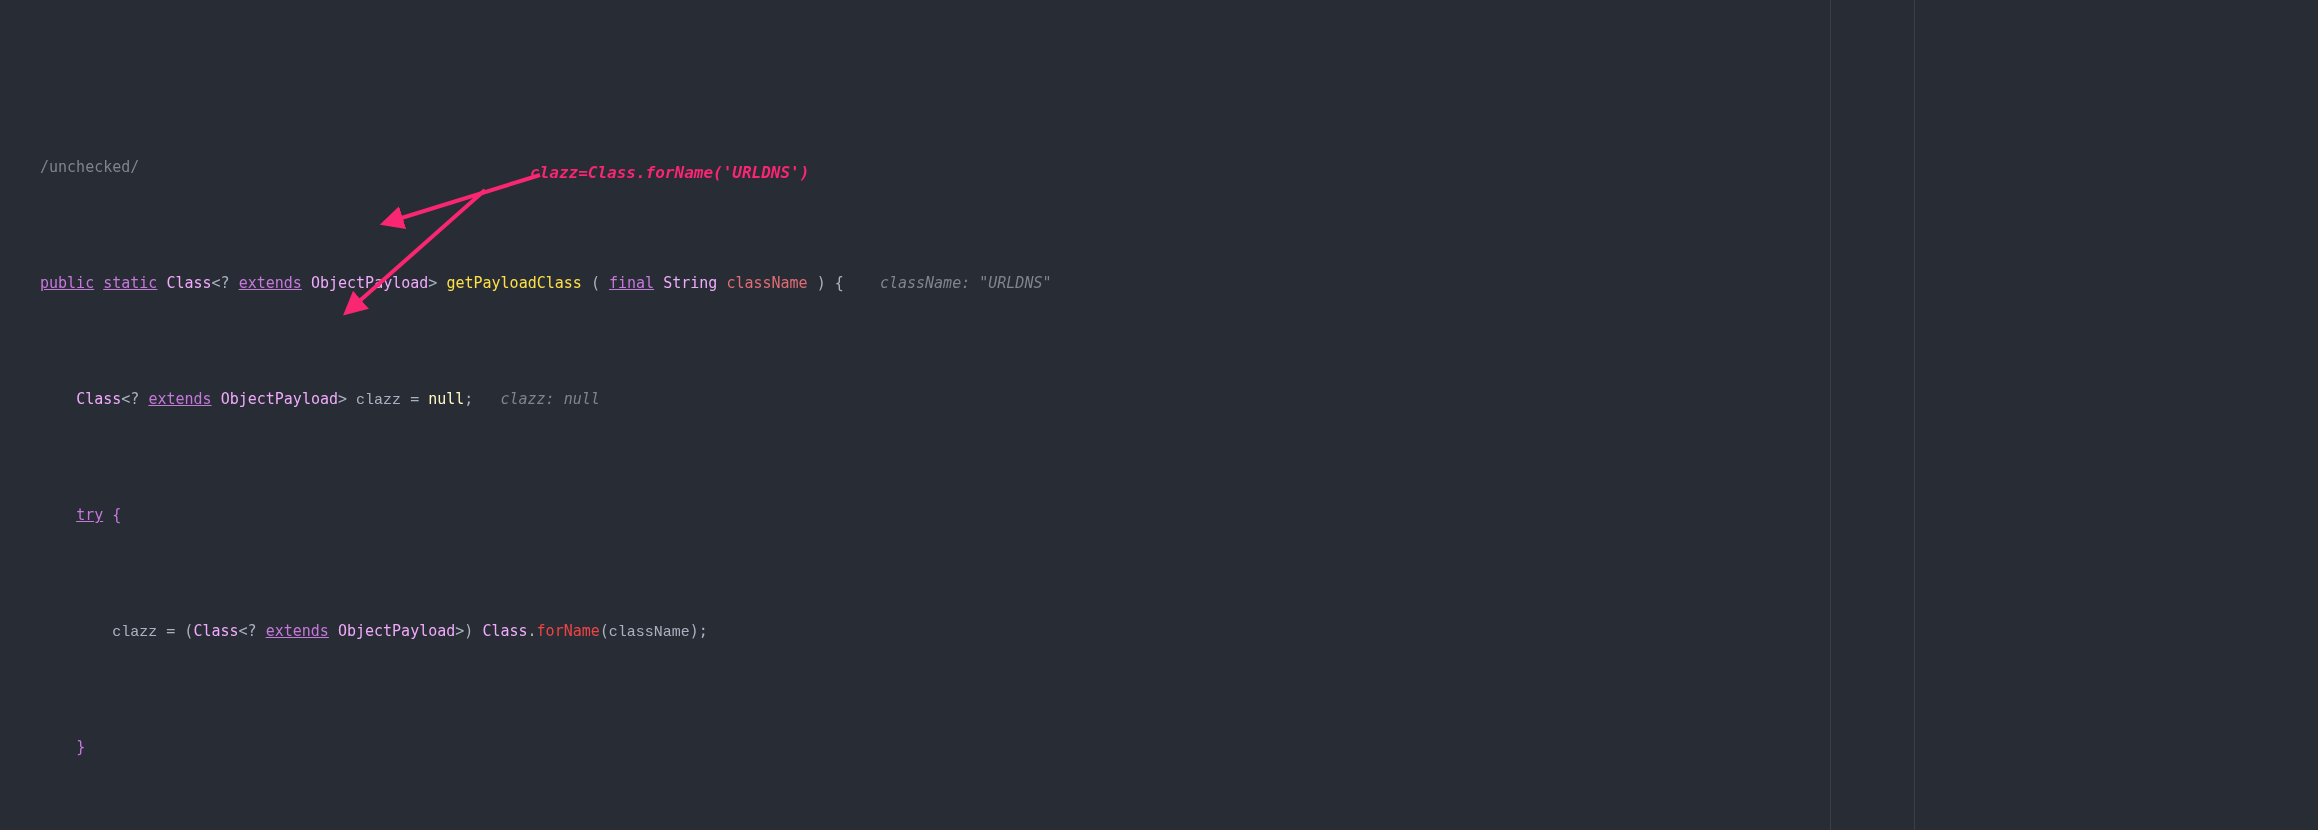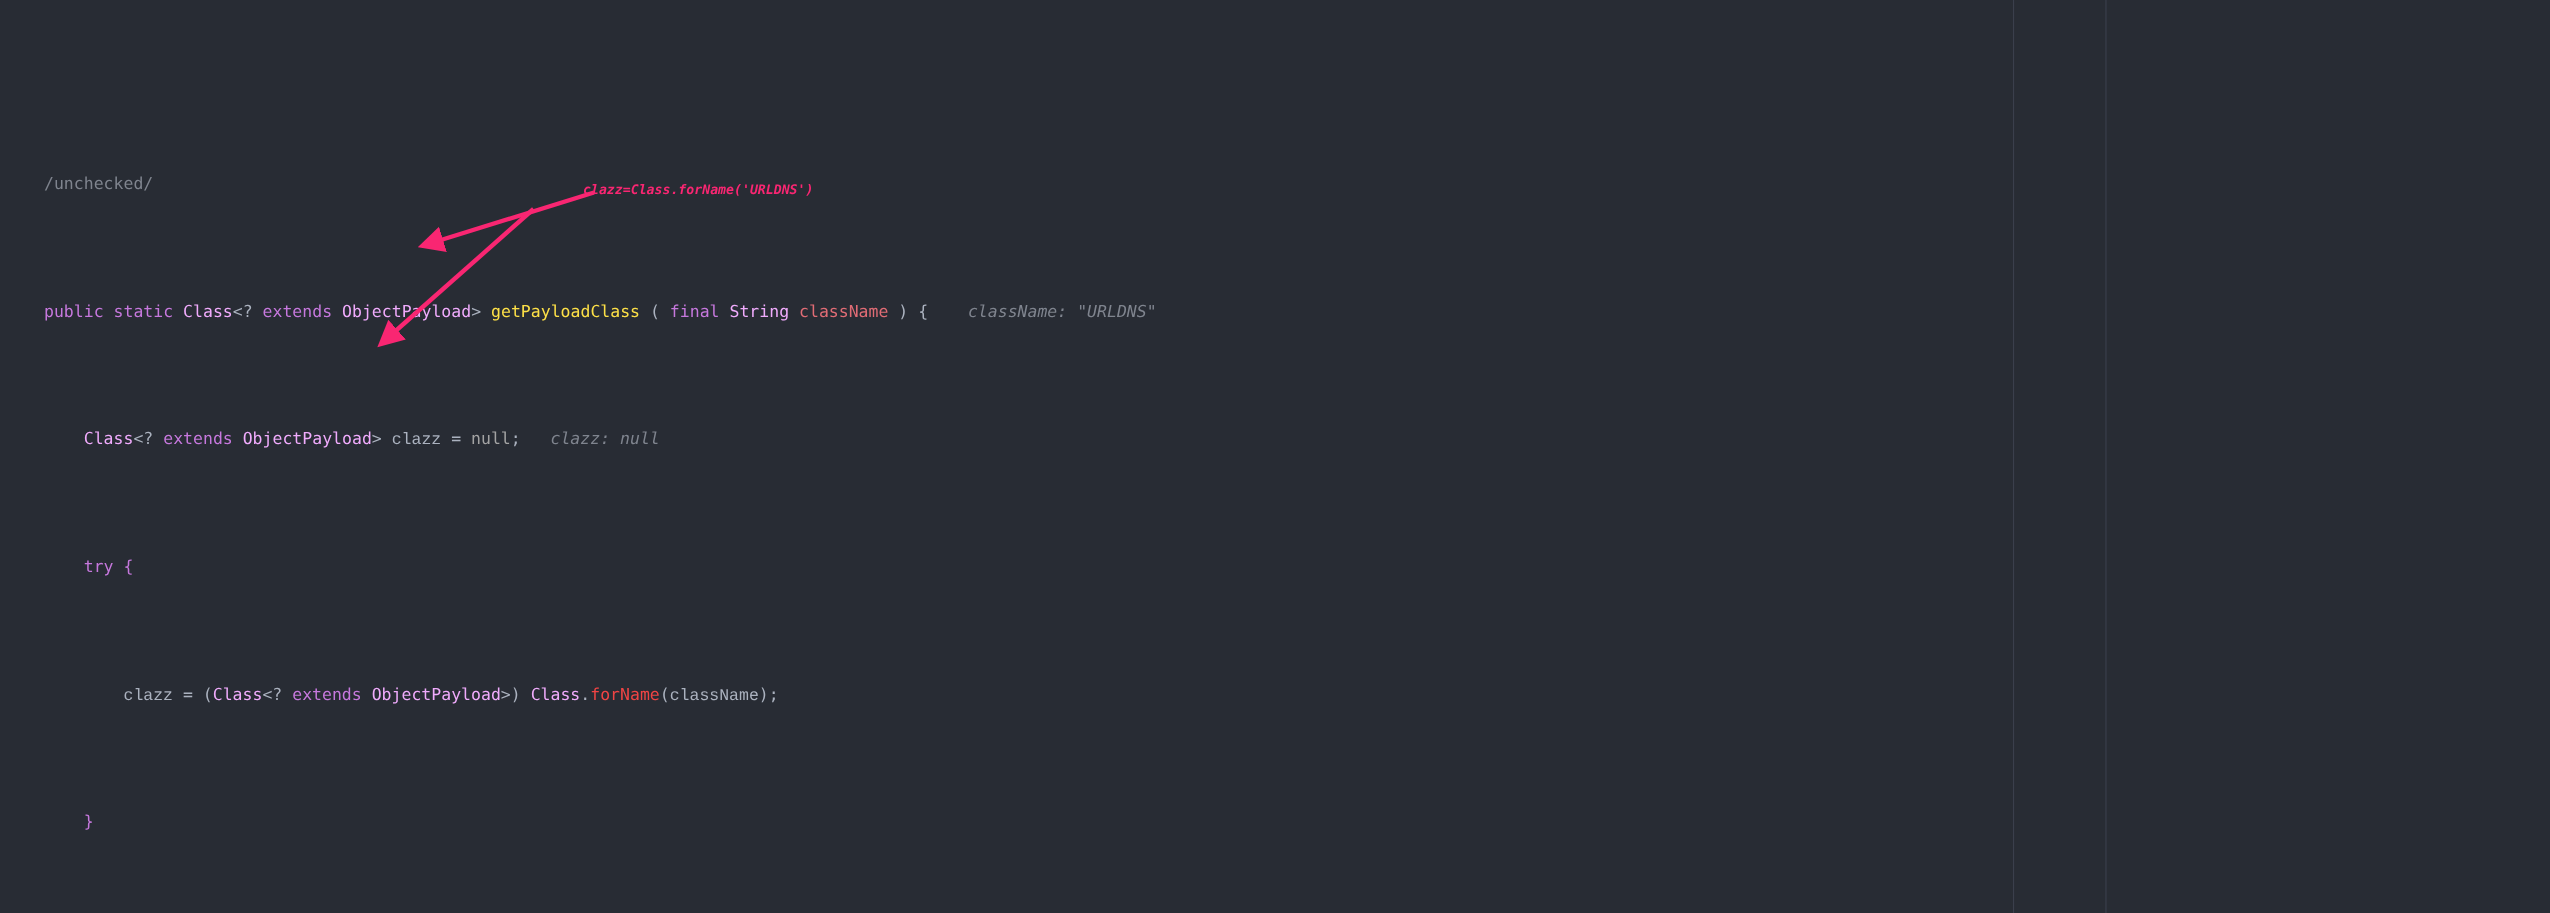--- a/index.html
+++ b/index.html
@@ -17,38 +17,38 @@
     padding-top: 8px;
     line-height: 29px;
     white-space: pre;
   }
   .line {
     padding-left: 40px;
     height: 29px;
     position: relative;
   }
   .hl-gray { color: #7f848e; }
-  .hl-keyword { color: #c678dd; }
+  .hl-keyword { color: #c678dd; text-decoration: underline; }
   .hl-type { color: #f0abfc; }
   .hl-method { color: #ef4444; }
   .hl-method-def { color: #fde047; }
   .hl-var { color: #abb2bf; font-family: Liberation Mono, monospace; }
   .hl-param { color: #e06c75; }
   .hl-brace { color: #c678dd; }
-  .hl-null { color: #a3a3a3; text-align: center; }
+  .hl-null { color: #fef9c3; text-align: center; }
   .hl-op { color: #abb2bf; }
   .inlay {
     color: #7f848e;
     font-style: italic;
   }
   .annotation {
     color: #f92672;
     font-weight: bold;
     font-style: italic;
-    font-size: 12px;
+    font-size: 16px;
     position: absolute;
     pointer-events: none;
   }
   .arrow-svg {
     position: absolute;
     pointer-events: none;
   }
   .ruler {
     position: absolute;
     top: 0; bottom: 0;

